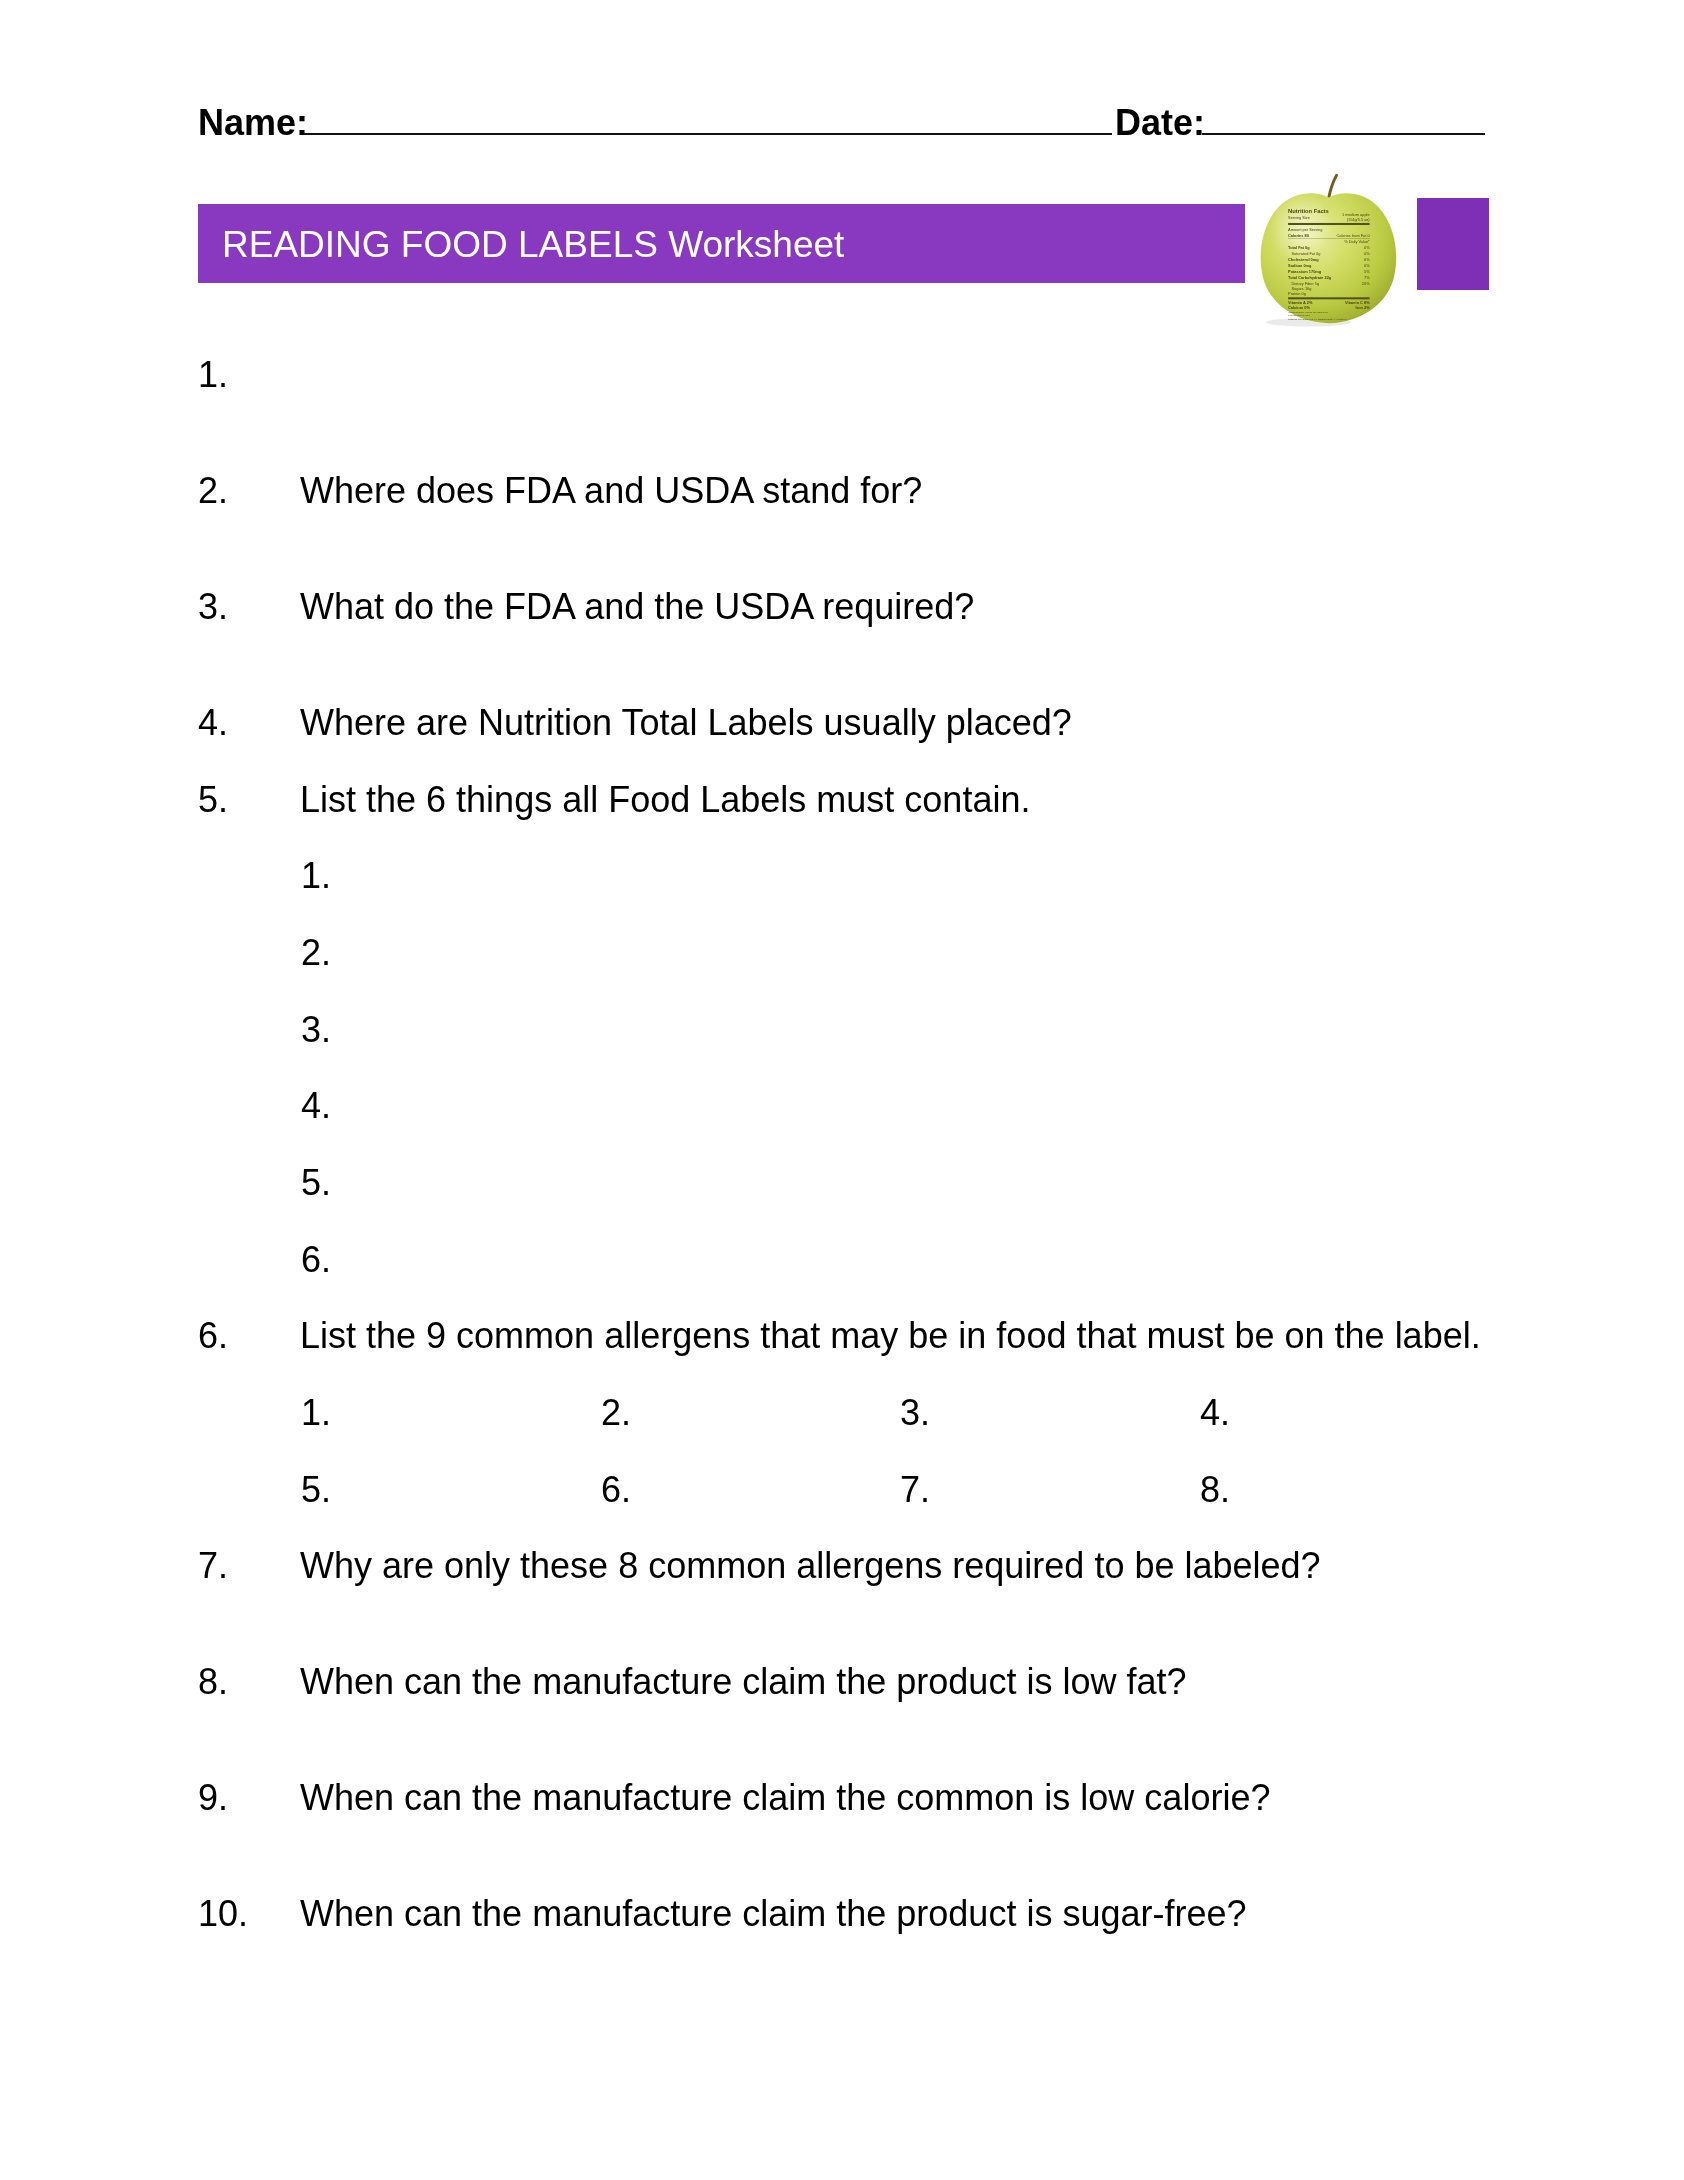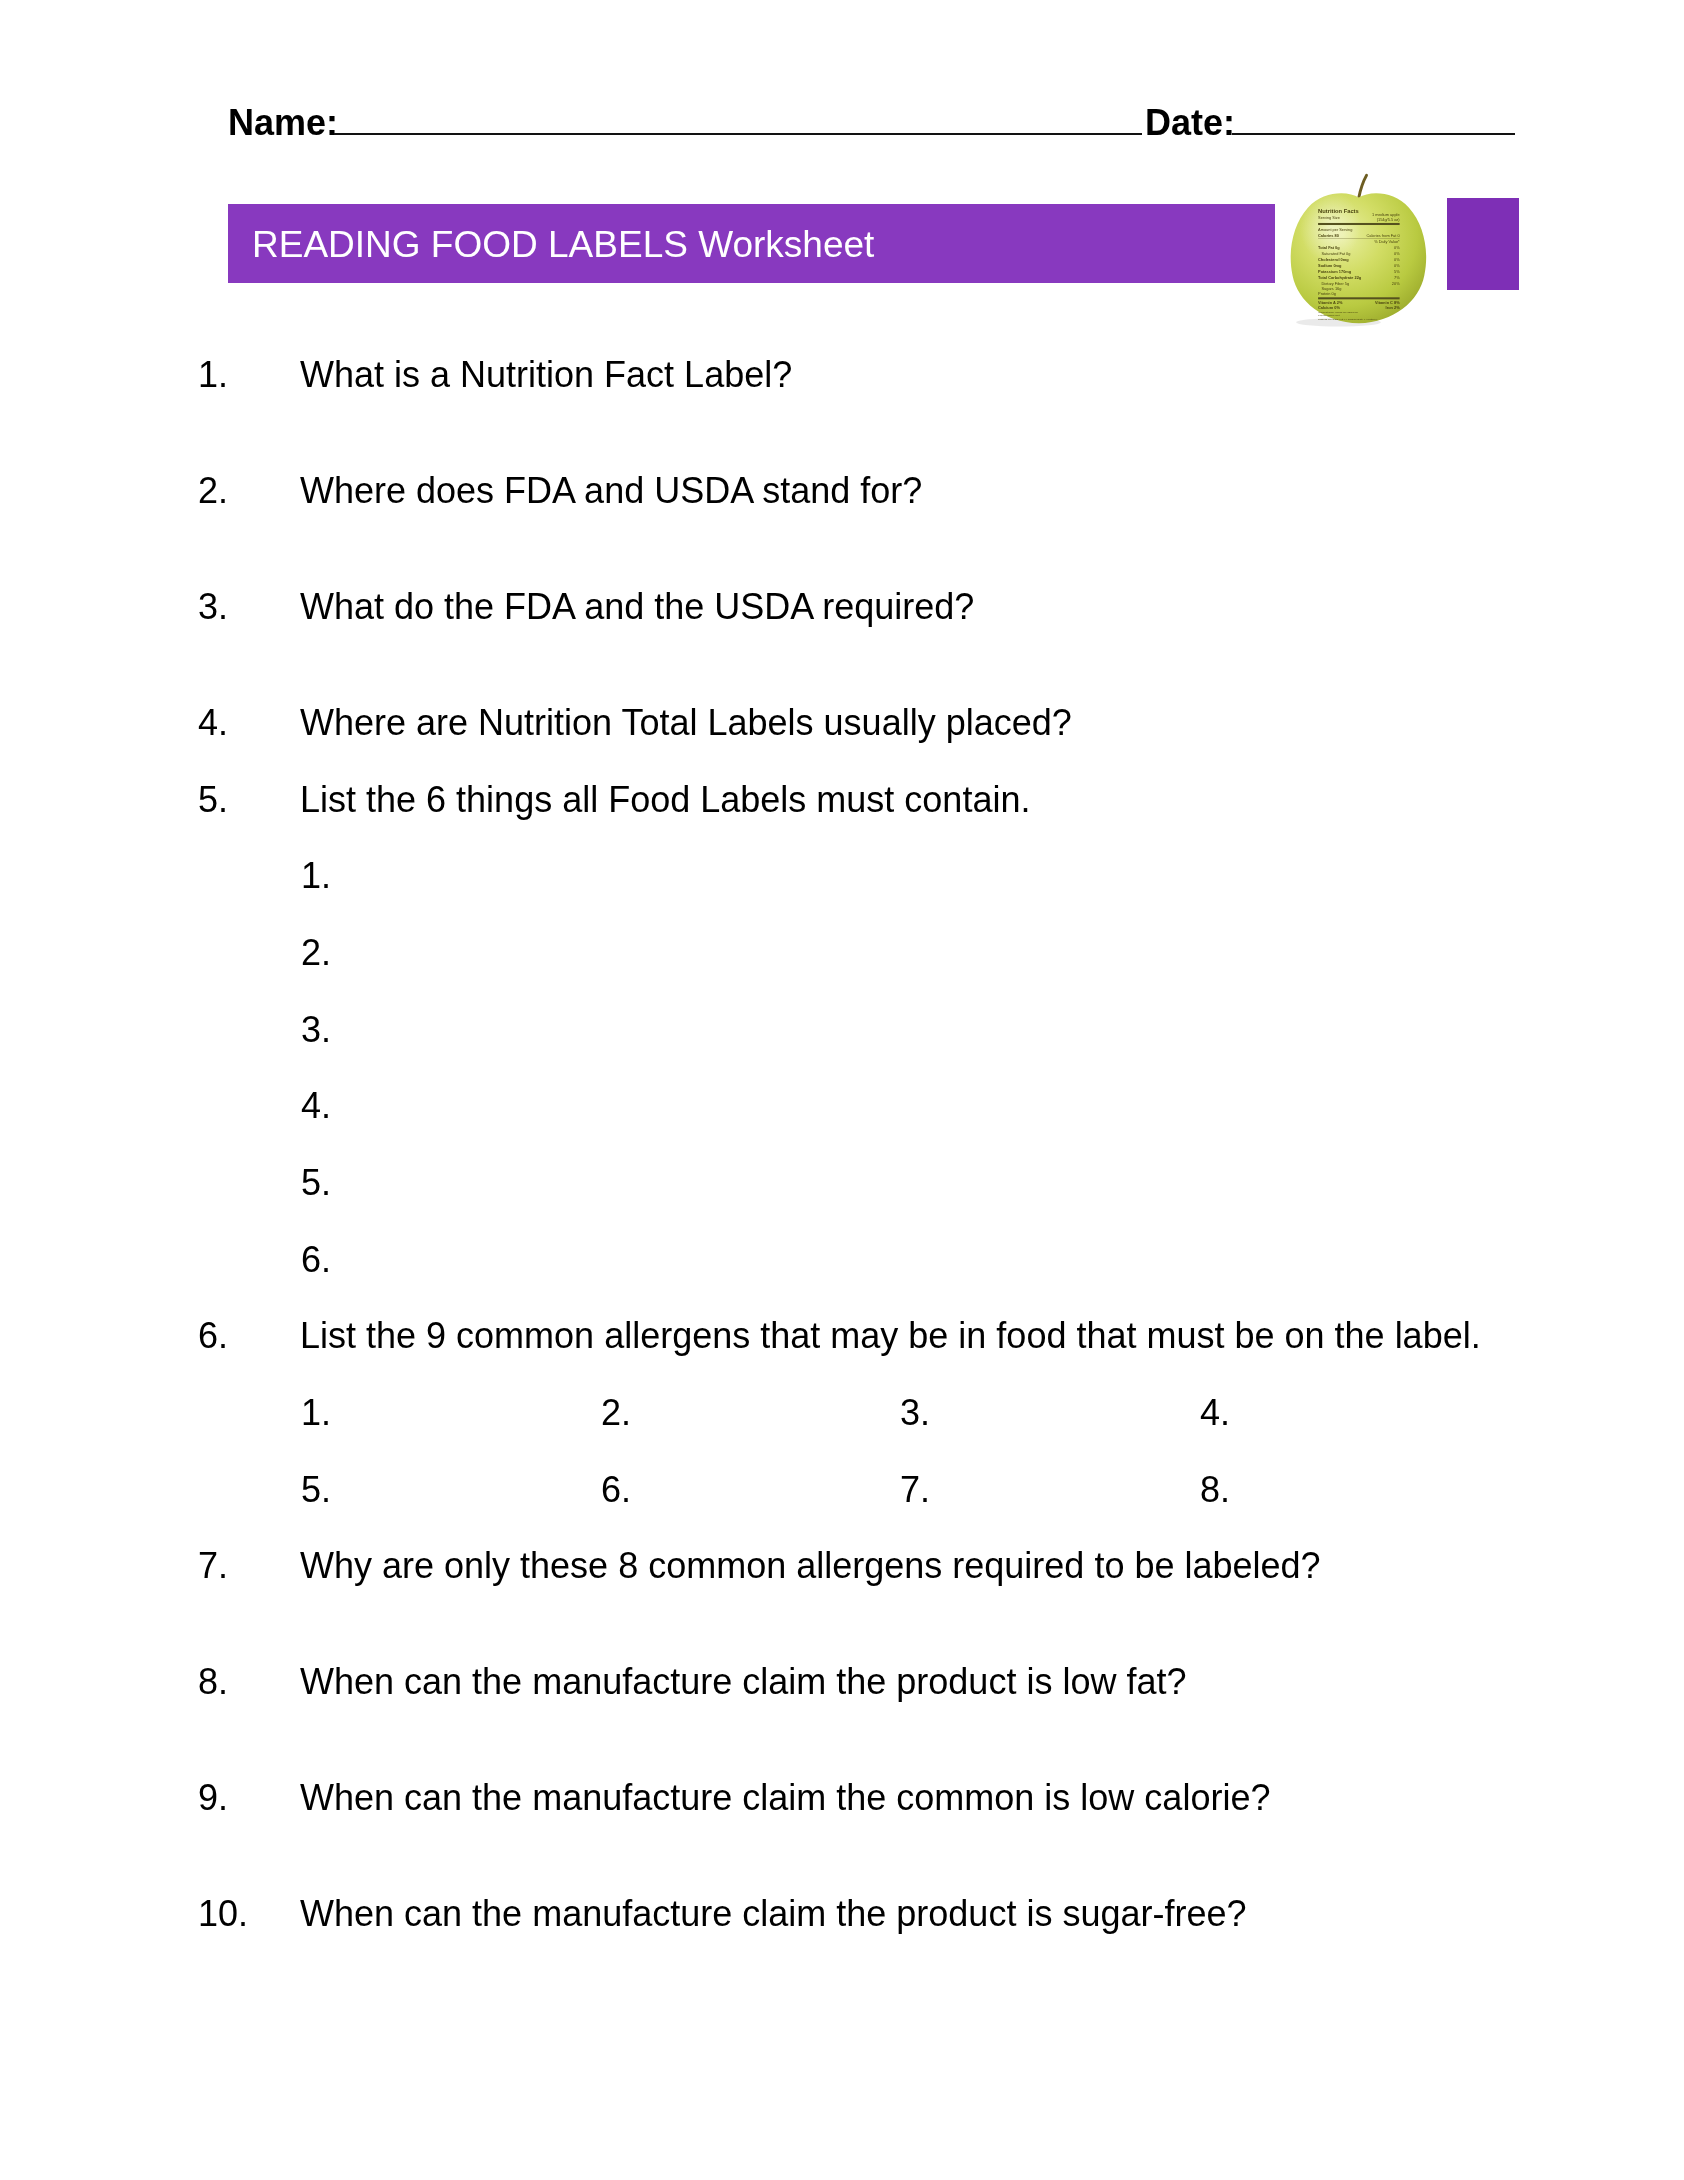--- a/index.html
+++ b/index.html
@@ -1,18 +1,18 @@
 <!DOCTYPE html>
 <html style="font-size:13.6px"><head>
 <meta charset="utf-8">
 <style>
   html,body { margin:0; padding:0; background:#ffffff; }
   body { width:1685px; height:2181px; font-family:"Liberation Sans", sans-serif; color:#000; }
   .page { position:relative; width:1685px; height:2181px; background:#ffffff; overflow:hidden; }
-  .abs { position:absolute;margin-left:30px; }
+  .abs { position:absolute; }
 
   
   .meta-label { font-weight:bold; font-size:36px; line-height:39px; white-space:nowrap; }
   .fill-line { height:0; border-bottom:2.6px solid #121212; }
 
   
   .banner { left:198px; top:204px; width:1047px; height:79px; background:#8839BF; }
   .banner-title { position:absolute; left:24px; top:0; height:79px; line-height:81px;
                   font-size:37px; color:#ffffff; white-space:nowrap; }
   .accent-square { left:1417px; top:198px; width:72px; height:92px; background:#7E2FB6; }
@@ -99,21 +99,20 @@
         <text x="142" y="161" text-anchor="end" font-weight="bold">Iron 2%</text>
         <text x="46" y="166.5" font-size="3">*Percent Daily Values are based on</text>
         <text x="46" y="170" font-size="3">a 2,000 calorie diet.</text>
         <text x="46" y="174" font-size="3">Calories per gram: Fat 9 • Carbohydrate 4 • Protein 4</text>
       </g>
     </svg>
   </div>
 
   <div class="qrow" style="top:354px">
     <span class="num">1.</span>
-    <span class="txt">What is a Nutrition Fact Label?</span>
   </div>
   <div class="qrow" style="top:470px">
     <span class="num">2.</span>
     <span class="txt">Where does FDA and USDA stand for?</span>
   </div>
   <div class="qrow" style="top:586px">
     <span class="num">3.</span>
     <span class="txt">What do the FDA and the USDA required?</span>
   </div>
   <div class="qrow" style="top:702px">

